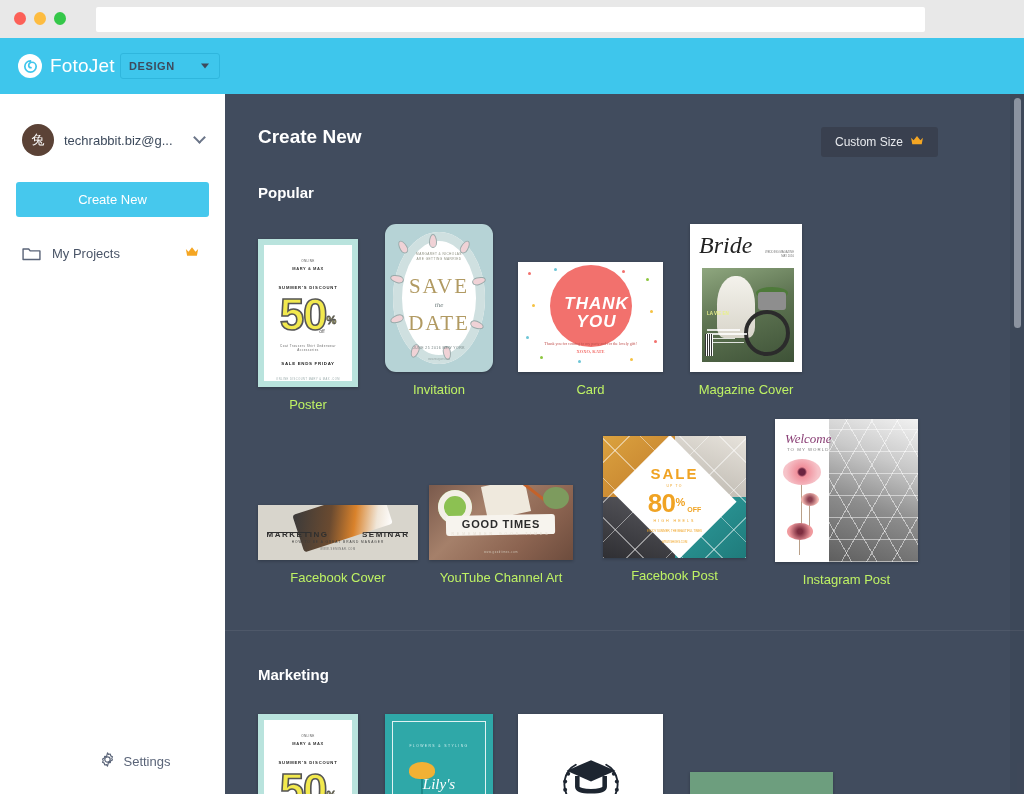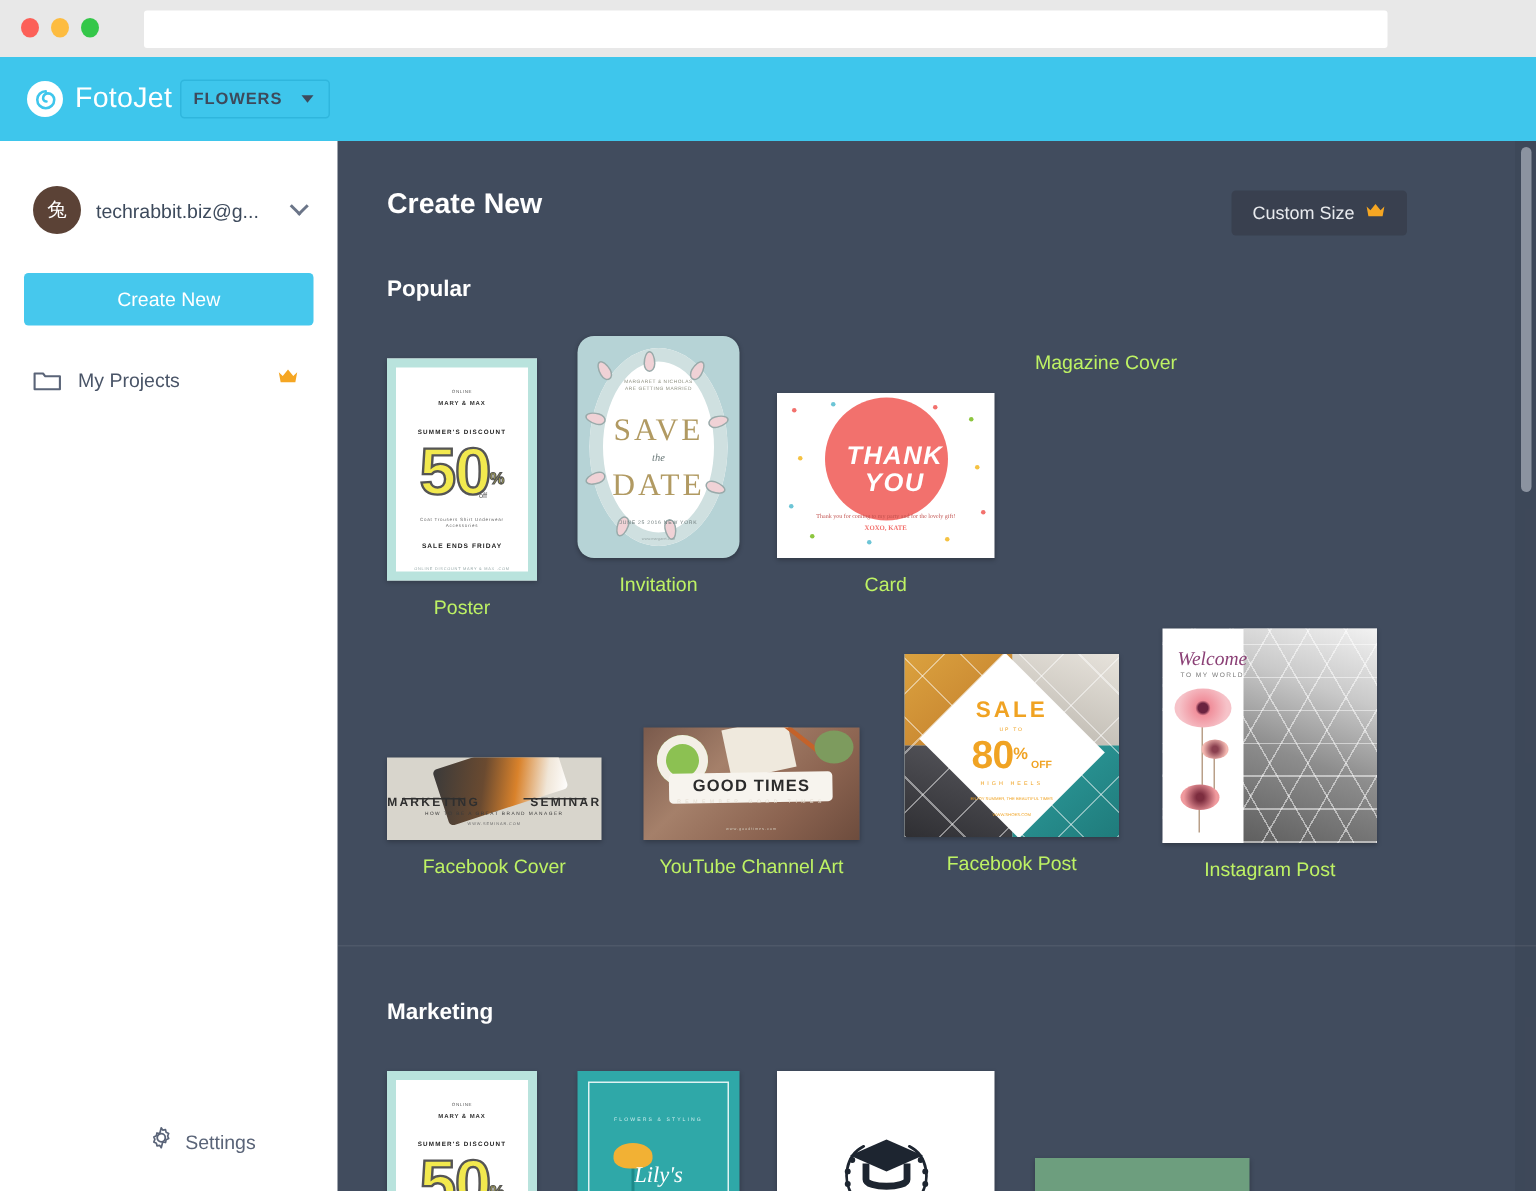--- a/index.html
+++ b/index.html
@@ -292,21 +292,21 @@
 <div class="app-header">
   <div class="brand">
     <span class="brand-logo">
       <svg width="17" height="17" viewBox="0 0 24 24">
         <path d="M12 4a8 8 0 1 0 8 8 6 6 0 0 0-6-6 4.5 4.5 0 0 0-4.5 4.5A3.2 3.2 0 0 0 12.7 13.7" fill="none" stroke="#3ec6ec" stroke-width="2.4" stroke-linecap="round"></path>
       </svg>
     </span>
     <span class="brand-name">FotoJet</span>
   </div>
   <div class="design-select">
-    <span>FLOWERS</span>
+    <span>DESIGN</span>
     <span class="caret"></span>
   </div>
 </div>
 
 <div class="sidebar">
 
   <div class="account-row">
     <span class="avatar">兔</span>
     <span class="account-name">techrabbit.biz@g...</span>
     <span class="account-caret"></span>
@@ -416,25 +416,46 @@
       </div>
       <div class="tc-note">
         <span>Thank you for coming to my party and for the lovely gift!</span>
         <span class="tc-sig">XOXO, KATE</span>
       </div>
     </div>
     <div class="card-label">Card</div>
   </div>
 
   <div class="card" style="left:465px; top:130px">
+    <div class="thumb t-mag" style="width:112px; height:148px">
+      <div class="tm-title">Bride</div>
+      <div class="tm-sub">
+        <div>WEDDING MAGAZINE</div>
+        <div>MAY 2016</div>
+      </div>
+      <div class="tm-photo">
+        <div class="tm-dress"></div>
+        <div class="tm-greens"></div>
+        <div class="tm-basket"></div>
+        <div class="tm-wheel"></div>
+        <div class="tm-badge">LA VIE EN</div>
+        <div class="tm-lines">
+          <div class="tm-line" style="width:76%"></div>
+          <div class="tm-line" style="width:92%"></div>
+          <div class="tm-line" style="width:64%"></div>
+          <div class="tm-line" style="width:84%"></div>
+        </div>
+        <div class="tm-barcode"></div>
+      </div>
+    </div>
     <div class="card-label">Magazine Cover</div>
   </div>
 
   <div class="card" style="left:33px; top:411px">
-    <div class="thumb t-fbcover" style="width:143px; height:55px">
+    <div class="thumb t-fbcover" style="width:160px; height:55px">
       <div class="tf-pencil"></div>
       <div class="tf-title">
         <span>MARKETING</span>
         <span style="display:inline-block;width:26px"></span>
         <span>SEMINAR</span>
       </div>
       <div class="tf-rule" style="left:10px; width:42px"></div>
       <div class="tf-rule" style="right:10px; width:42px"></div>
       <div class="tf-sub">HOW TO BE A GREAT BRAND MANAGER</div>
       <div class="tf-url">WWW.SEMINAR.COM</div>

